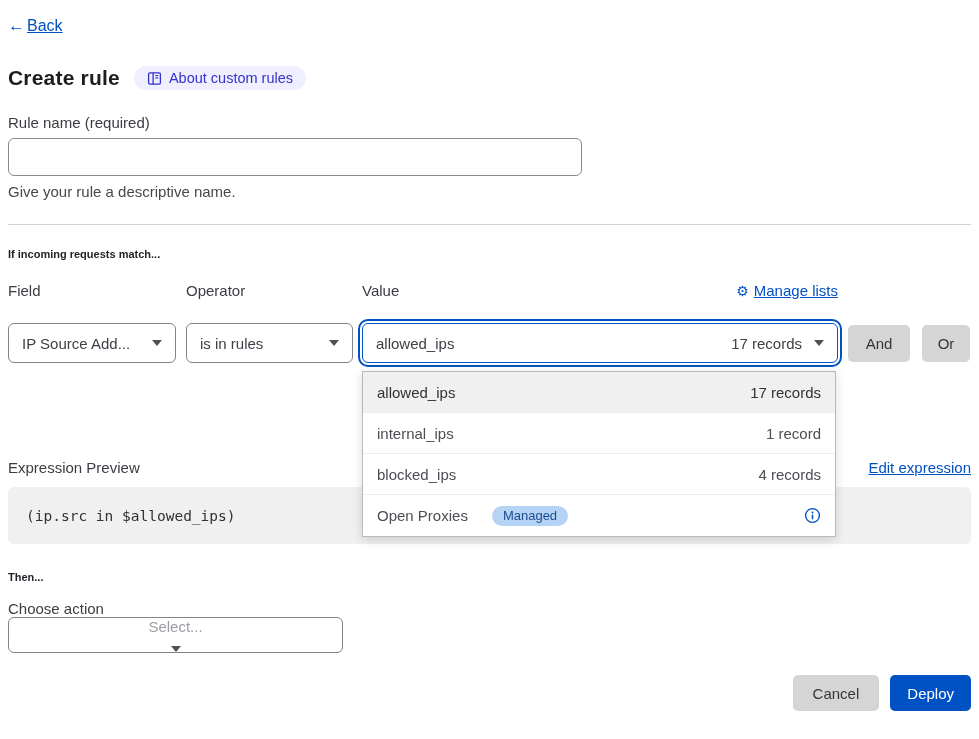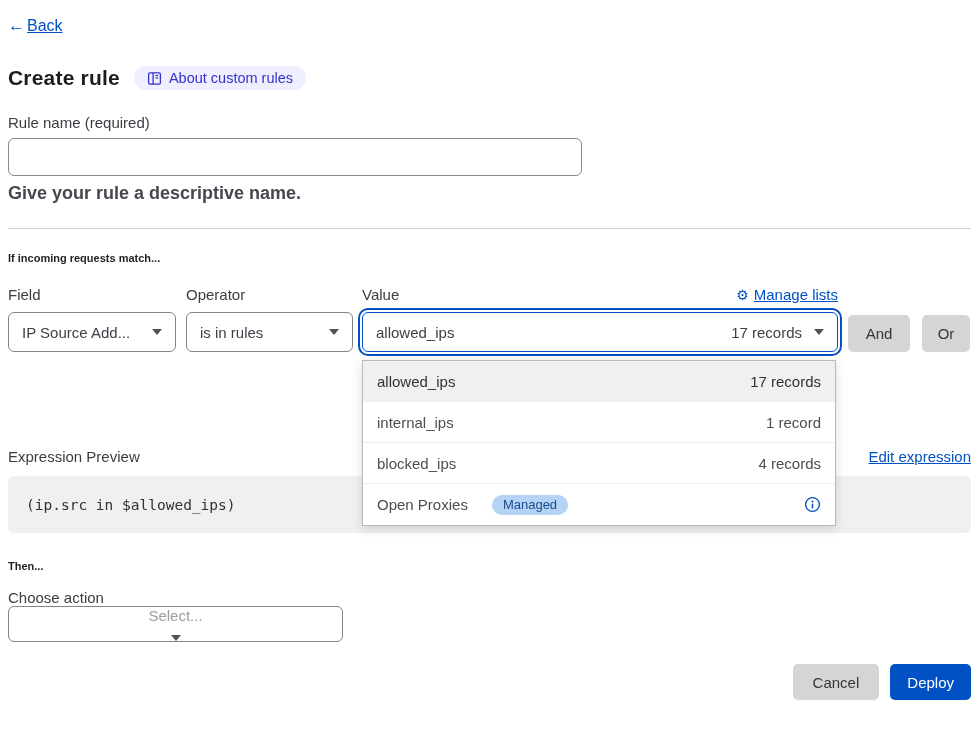--- a/index.html
+++ b/index.html
@@ -28,37 +28,37 @@
   }
 
   
   .field-label { font-size: 15px; color: #3a3d42; }
   .rule-name-label { margin-top: 24px; }
   .rule-name-input {
     margin-top: 7px; width: 574px; height: 38px;
     border: 1px solid #8b8b8b; border-radius: 6px; background: #fff;
     font-size: 15px; padding: 0 12px; color: #1d1d20; display: block;
   }
-  .helper-text { margin-top: 7px; font-size: 18px; color: #45484e; font-weight: bold; }
+  .helper-text { margin-top: 7px; font-size: 15px; color: #45484e; }
 
   .divider { border: none; border-top: 1px solid #d2d2d2; margin-top: 24px; }
 
   .section-heading { margin-top: 23px; font-size: 11px; font-weight: 700; color: #1f2126; }
 
   
   .cond-labels { margin-top: 22px; display: flex; align-items: flex-end; }
   .lbl-field { width: 178px; }
   .lbl-operator { width: 176px; }
   .lbl-value { width: 476px; display: flex; justify-content: space-between; align-items: flex-end; }
   .manage-link { color: #0051c3; font-size: 15px; text-decoration: none; display: inline-flex; align-items: center; gap: 5px; cursor: pointer; }
   .manage-link .gear { font-size: 14px; line-height: 1; text-decoration: none; }
   .manage-link .manage-text { text-decoration: underline; }
 
   
-  .cond-row { margin-top: 9px; display: flex; align-items: flex-end; }
+  .cond-row { margin-top: 24px; display: flex; align-items: center; }
   .select-box {
     height: 40px; background: #fff; border: 1px solid #848484; border-radius: 6px;
     display: flex; align-items: center; justify-content: space-between;
     padding: 0 13px; font-size: 15px; color: #3d4046; cursor: pointer;
   }
   .chev { width: 0; height: 0; border-left: 5px solid transparent; border-right: 5px solid transparent; border-top: 6px solid #4e5156; flex: none; }
   .sel-field { width: 168px; }
   .sel-operator { width: 167px; margin-left: 10px; }
   .value-wrap { position: relative; margin-left: 9px; width: 476px; }
   .sel-value {

